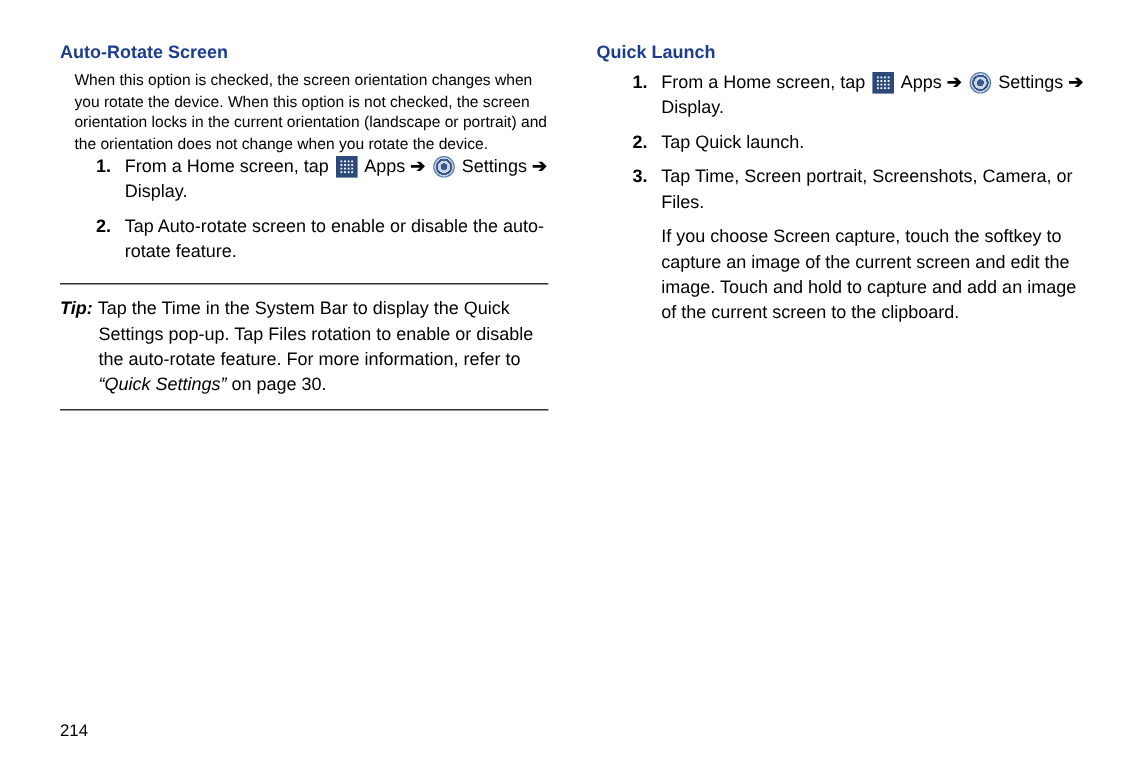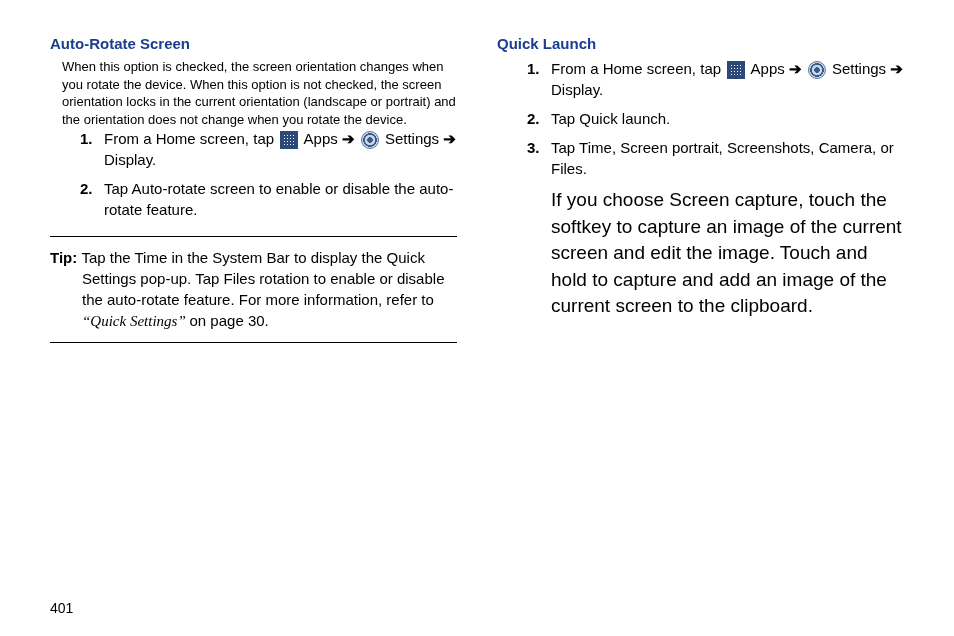--- a/index.html
+++ b/index.html
@@ -50,21 +50,20 @@
     .list-num {
       position: absolute;
       left: 0;
       font-weight: bold;
     }
     .bold {
       font-weight: normal;
     }
     .italic {
       font-style: italic;
-      font-family: Liberation Serif, serif;
     }
     .apps-icon {
       display: inline-block;
       width: 18px;
       height: 18px;
       background: #2b4a7a;
       vertical-align: middle;
       position: relative;
       margin: 0 2px;
     }
@@ -96,27 +95,28 @@
     .tip-box {
       border-top: 1.5px solid #000;
       border-bottom: 1.5px solid #000;
       padding: 10px 0 10px 0;
       margin-top: 16px;
       font-size: 15px;
       line-height: 1.4;
     }
     .tip-label {
       font-weight: bold;
+      font-style: italic;
     }
     .tip-content {
       padding-left: 32px;
       text-indent: -32px;
     }
     .sub-text {
-      font-size: 19px;
+      font-size: 15px;
       line-height: 1.4;
       padding-left: 54px;
       margin-bottom: 10px;
     }
     .page-number {
       position: absolute;
       bottom: 20px;
       left: 50px;
       font-size: 14px;
     }
@@ -179,13 +179,13 @@
         <span>Tap </span><span class="bold">Time</span><span>, </span><span class="bold">Screen portrait</span><span>, </span><span class="bold">Screenshots</span><span>, </span><span class="bold">Camera</span><span>, or </span><span class="bold">Files</span><span>.</span>
       </li>
     </ol>
 
     <div class="sub-text">If you choose Screen capture, touch the softkey to capture an image of the current screen and edit the image. Touch and hold to capture and add an image of the current screen to the clipboard.</div>
 
   </div>
 
 </div>
 
-<div class="page-number">401</div>
+<div class="page-number">214</div>
 
 </body></html>

